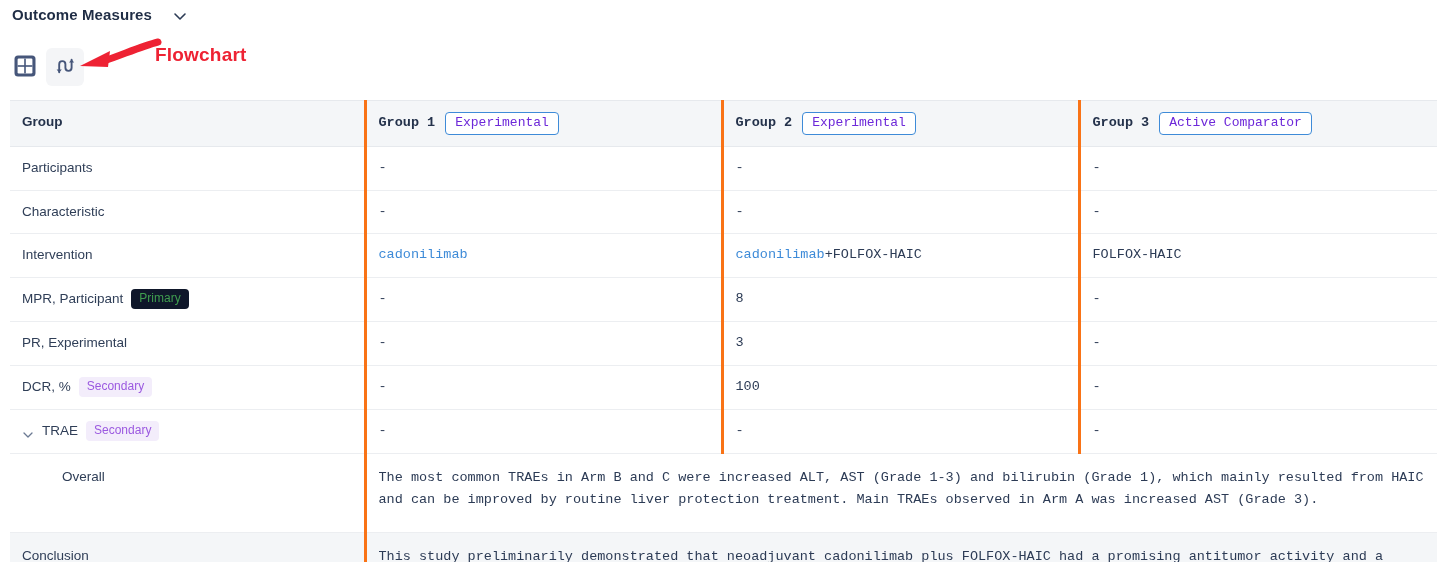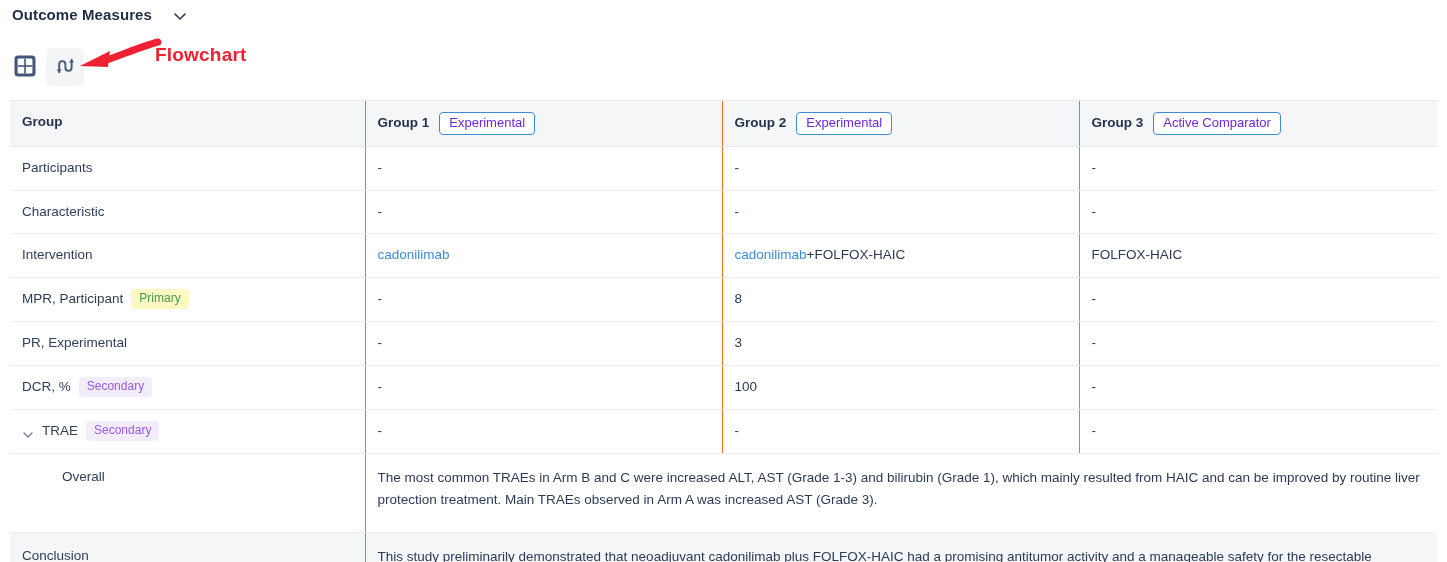--- a/index.html
+++ b/index.html
@@ -107,21 +107,21 @@
   table.om th, table.om td {
     border: 1px solid #eceef1;
     border-left: none;
     border-right: none;
     padding: 11px 12px;
     vertical-align: top;
     text-align: left;
     font-weight: normal;
     line-height: 1.55;
   }
-  table.om th + th, table.om td + td { border-left: 1px solid #f97316; }
+  table.om th + th, table.om td + td { border-left: 3px solid #f97316; font-family: Liberation Mono, monospace; }
   table.om tr.head th {
     background: #f4f6f8;
     border-top: 1px solid #e6e9ed;
     border-bottom: 1px solid #e6e9ed;
     padding-top: 11px;
     padding-bottom: 11px;
     height: 22px;
   }
   .hd-label { font-weight: bold; color: #24324b; font-size: 13.5px; }
   .hd-inner { display: flex; align-items: center; gap: 10px; }
@@ -143,21 +143,21 @@
     display: inline-block;
     border-radius: 4px;
     padding: 2px 8px 3px;
     font-size: 12px;
     line-height: 1.25;
     white-space: nowrap;
     margin-left: 8px;
     position: relative;
     top: -1px;
   }
-  .badge.primary   { background: #fef9c3; color: #3f9d4f; }
+  .badge.primary   { background: #0f172a; color: #3f9d4f; }
   .badge.secondary { background: #f3edfb; color: #9b59e0; }
 
   td.rowlabel { color: #2f3e57; }
   td.rowlabel .cellinner { display: flex; align-items: center; flex-wrap: wrap; }
 
   .link { color: #3e8bd8; text-decoration: none; cursor: pointer; }
   .plain { color: #2c3b55; }
 
   tr.shaded td { background: #f4f6f8; }
   tr.overall td.rowlabel { padding-left: 52px; }

